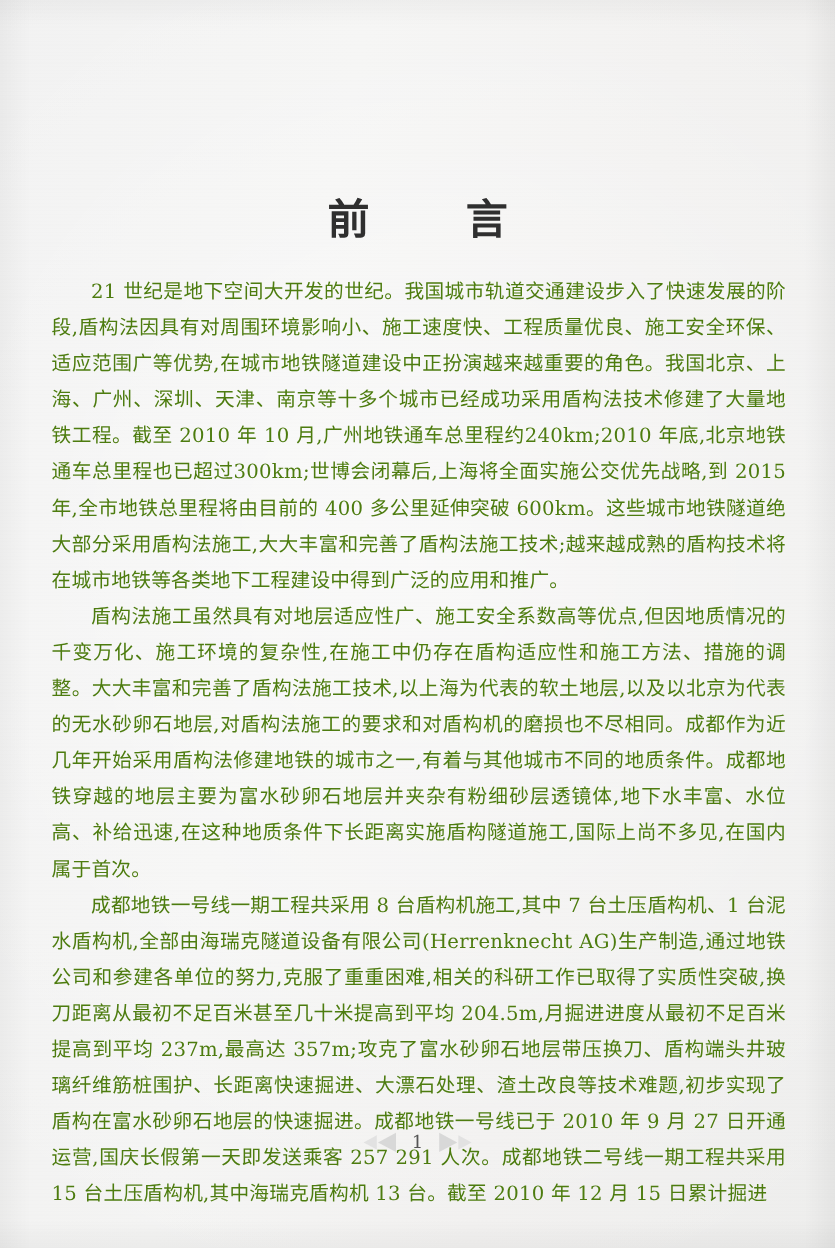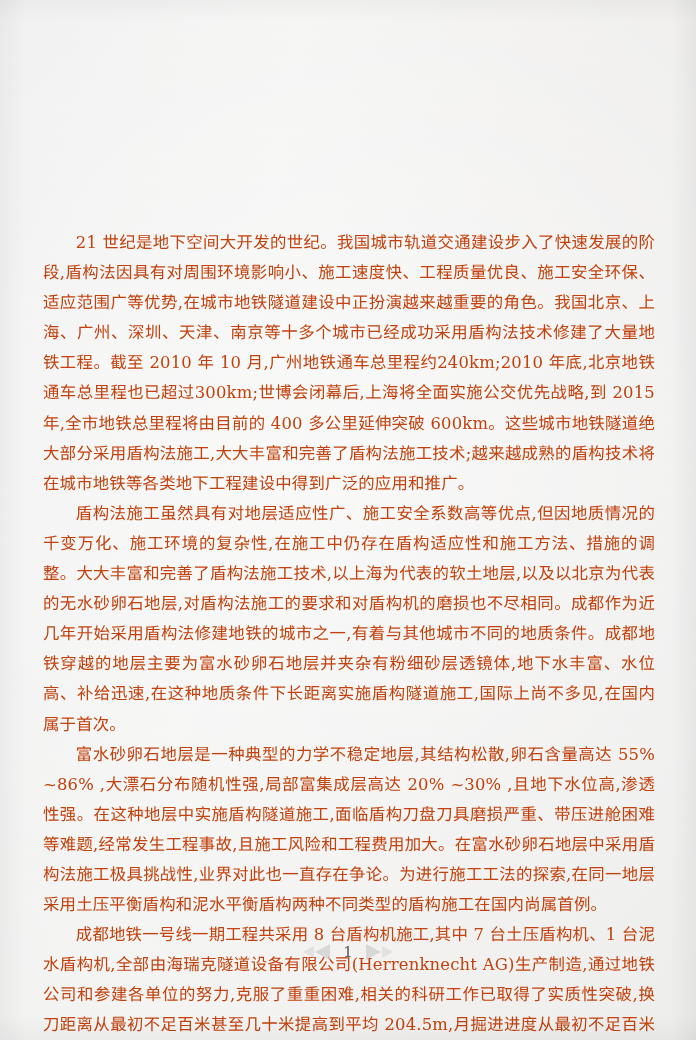--- a/index.html
+++ b/index.html
@@ -62,21 +62,21 @@
     left: 43px;
     width: 612px;
   }
   .para {
     margin: 0;
     font-size: 16.4px;
     line-height: 30.1px;
     text-indent: 2em;
     text-align: justify;
     text-justify: inter-character;
-    color: #c2410c;
+    color: #4d7c0f;
     letter-spacing: 0.2px;
     word-break: break-all;
   }
 
   
   .page-footer {
     position: absolute;
     top: 943px;
     left: 0;
     right: 0;
@@ -131,25 +131,25 @@
   }
 </style>
 </head>
 <body>
 
 <div class="scan-page"></div>
 <div class="scan-noise"></div>
 
 <div class="page-inner">
 
+  <h1 class="doc-title">前 言</h1>
 
   <div class="body-block">
     <p class="para">21 世纪是地下空间大开发的世纪。我国城市轨道交通建设步入了快速发展的阶段,盾构法因具有对周围环境影响小、施工速度快、工程质量优良、施工安全环保、适应范围广等优势,在城市地铁隧道建设中正扮演越来越重要的角色。我国北京、上海、广州、深圳、天津、南京等十多个城市已经成功采用盾构法技术修建了大量地铁工程。截至 2010 年 10 月,广州地铁通车总里程约240km;2010 年底,北京地铁通车总里程也已超过300km;世博会闭幕后,上海将全面实施公交优先战略,到 2015 年,全市地铁总里程将由目前的 400 多公里延伸突破 600km。这些城市地铁隧道绝大部分采用盾构法施工,大大丰富和完善了盾构法施工技术;越来越成熟的盾构技术将在城市地铁等各类地下工程建设中得到广泛的应用和推广。</p>
     <p class="para">盾构法施工虽然具有对地层适应性广、施工安全系数高等优点,但因地质情况的千变万化、施工环境的复杂性,在施工中仍存在盾构适应性和施工方法、措施的调整。大大丰富和完善了盾构法施工技术,以上海为代表的软土地层,以及以北京为代表的无水砂卵石地层,对盾构法施工的要求和对盾构机的磨损也不尽相同。成都作为近几年开始采用盾构法修建地铁的城市之一,有着与其他城市不同的地质条件。成都地铁穿越的地层主要为富水砂卵石地层并夹杂有粉细砂层透镜体,地下水丰富、水位高、补给迅速,在这种地质条件下长距离实施盾构隧道施工,国际上尚不多见,在国内属于首次。</p>
-    <p class="para">富水砂卵石地层是一种典型的力学不稳定地层,其结构松散,卵石含量高达 55% ~86% ,大漂石分布随机性强,局部富集成层高达 20% ~30% ,且地下水位高,渗透性强。在这种地层中实施盾构隧道施工,面临盾构刀盘刀具磨损严重、带压进舱困难等难题,经常发生工程事故,且施工风险和工程费用加大。在富水砂卵石地层中采用盾构法施工极具挑战性,业界对此也一直存在争论。为进行施工工法的探索,在同一地层采用土压平衡盾构和泥水平衡盾构两种不同类型的盾构施工在国内尚属首例。</p>
     <p class="para">成都地铁一号线一期工程共采用 8 台盾构机施工,其中 7 台土压盾构机、1 台泥水盾构机,全部由海瑞克隧道设备有限公司(Herrenknecht AG)生产制造,通过地铁公司和参建各单位的努力,克服了重重困难,相关的科研工作已取得了实质性突破,换刀距离从最初不足百米甚至几十米提高到平均 204.5m,月掘进进度从最初不足百米提高到平均 237m,最高达 357m;攻克了富水砂卵石地层带压换刀、盾构端头井玻璃纤维筋桩围护、长距离快速掘进、大漂石处理、渣土改良等技术难题,初步实现了盾构在富水砂卵石地层的快速掘进。成都地铁一号线已于 2010 年 9 月 27 日开通运营,国庆长假第一天即发送乘客 257 291 人次。成都地铁二号线一期工程共采用 15 台土压盾构机,其中海瑞克盾构机 13 台。截至 2010 年 12 月 15 日累计掘进</p>
   </div>
 
   <div class="page-footer">
     <span class="deco-left">
       <span class="tri tri-l-small"></span>
       <span class="tri tri-l-big"></span>
     </span>
     <span class="page-num">1</span>
     <span class="deco-right">

